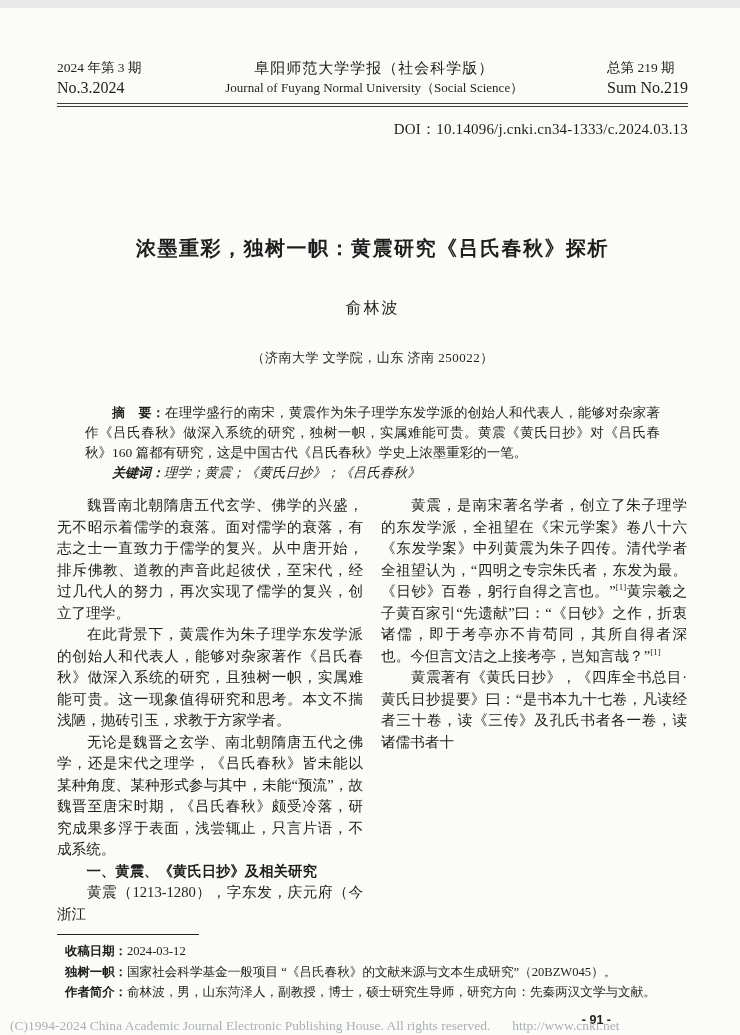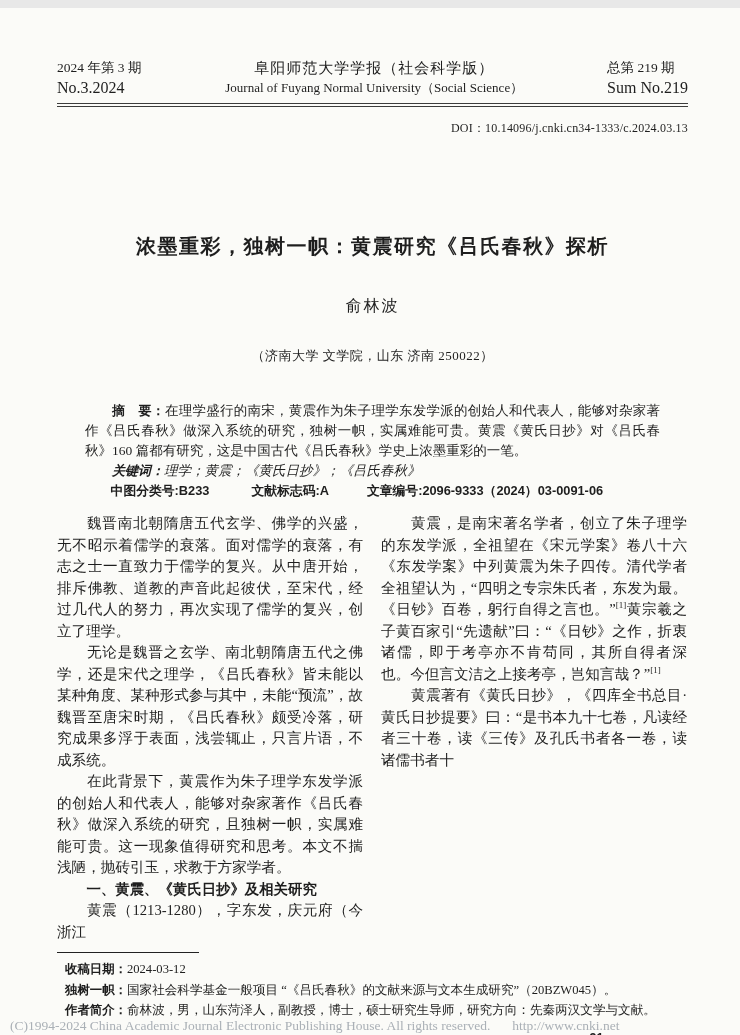--- a/index.html
+++ b/index.html
@@ -16,21 +16,21 @@
   .inner { padding: 50px 52px 0 57px; }
   
   .jheader { display:flex; justify-content:space-between; align-items:flex-start; }
   .jh-left, .jh-right { font-size:13.5px; line-height:20px; white-space:nowrap; }
   .jh-right { }
   .jh-center { text-align:center; flex:1; }
   .jh-center .cn { font-size:15px; line-height:20px; letter-spacing:1px;text-align:center; }
   .jh-center .en { font-size:13px; line-height:20px; }
   .jh-en { font-size:16px; }
   .dbl-rule { margin-top:5px; height:2px; border-top:1.6px solid #3c3c3c; border-bottom:1.6px solid #3c3c3c; }
-  .doi-line { text-align:right; margin-top:13px; font-size:12px; letter-spacing:.2px; }
+  .doi-line { text-align:right; margin-top:13px; font-size:15px; letter-spacing:.2px; }
   
   .art-title {
     text-align:center; margin-top:96px;
     font-family:"Liberation Sans","DejaVu Sans",sans-serif;
     font-weight:bold; font-size:20px; letter-spacing:1.5px;
   }
   .art-author { text-align:center; margin-top:36px; font-size:16px; letter-spacing:2px; }
   .art-affil { text-align:center; margin-top:30px; font-size:13px; letter-spacing:.5px; }
   
   .abs-block { margin:36px 28px 0 28px; font-size:13.5px; line-height:20px; text-align:justify; }
@@ -89,28 +89,27 @@
 
     <div class="doi-line">DOI：10.14096/j.cnki.cn34-1333/c.2024.03.13</div>
 
     <div class="art-title">浓墨重彩，独树一帜：黄震研究《吕氏春秋》探析</div>
     <div class="art-author">俞林波</div>
     <div class="art-affil">（济南大学 文学院，山东 济南 250022）</div>
 
     <div class="abs-block">
       <p class="abs-para"><span class="blab">摘　要：</span><span>在理学盛行的南宋，黄震作为朱子理学东发学派的创始人和代表人，能够对杂家著作《吕氏春秋》做深入系统的研究，独树一帜，实属难能可贵。黄震《黄氏日抄》对《吕氏春秋》160 篇都有研究，这是中国古代《吕氏春秋》学史上浓墨重彩的一笔。</span></p>
       <p class="kw-line"><span class="blab">关键词：</span><span>理学；黄震；《黄氏日抄》；《吕氏春秋》</span></p>
-      <p class="meta-line"><span>中图分类号:</span><span>B233</span><span class="gap1">文献标志码:</span><span>A</span><span class="gap2">文章编号:</span><span>2096-9333（2024）03-0091-06</span></p>
     </div>
 
     <div class="columns">
       <div class="col" id="col-left">
           <p>魏晋南北朝隋唐五代玄学、佛学的兴盛，无不昭示着儒学的衰落。面对儒学的衰落，有志之士一直致力于儒学的复兴。从中唐开始，排斥佛教、道教的声音此起彼伏，至宋代，经过几代人的努力，再次实现了儒学的复兴，创立了理学。</p>
+          <p>在此背景下，黄震作为朱子理学东发学派的创始人和代表人，能够对杂家著作《吕氏春秋》做深入系统的研究，且独树一帜，实属难能可贵。这一现象值得研究和思考。本文不揣浅陋，抛砖引玉，求教于方家学者。</p>
           <p>无论是魏晋之玄学、南北朝隋唐五代之佛学，还是宋代之理学，《吕氏春秋》皆未能以某种角度、某种形式参与其中，未能“预流”，故魏晋至唐宋时期，《吕氏春秋》颇受冷落，研究成果多浮于表面，浅尝辄止，只言片语，不成系统。</p>
-          <p>在此背景下，黄震作为朱子理学东发学派的创始人和代表人，能够对杂家著作《吕氏春秋》做深入系统的研究，且独树一帜，实属难能可贵。这一现象值得研究和思考。本文不揣浅陋，抛砖引玉，求教于方家学者。</p>
           <p class="sec-h">一、黄震、《黄氏日抄》及相关研究</p>
           <p>黄震（1213-1280），字东发，庆元府（今浙江</p>
         </div>
       <div class="col" id="col-right">
           <p>黄震，是南宋著名学者，创立了朱子理学的东发学派，全祖望在《宋元学案》卷八十六《东发学案》中列黄震为朱子四传。清代学者全祖望认为，“四明之专宗朱氏者，东发为最。《日钞》百卷，躬行自得之言也。”<sup>[1]</sup>黄宗羲之子黄百家引“先遗献”曰：“《日钞》之作，折衷诸儒，即于考亭亦不肯苟同，其所自得者深也。今但言文洁之上接考亭，岂知言哉？”<sup>[1]</sup></p>
           <p>黄震著有《黄氏日抄》，《四库全书总目·黄氏日抄提要》曰：“是书本九十七卷，凡读经者三十卷，读《三传》及孔氏书者各一卷，读诸儒书者十</p>
         </div>
     </div>
 
     <div class="footnote">

